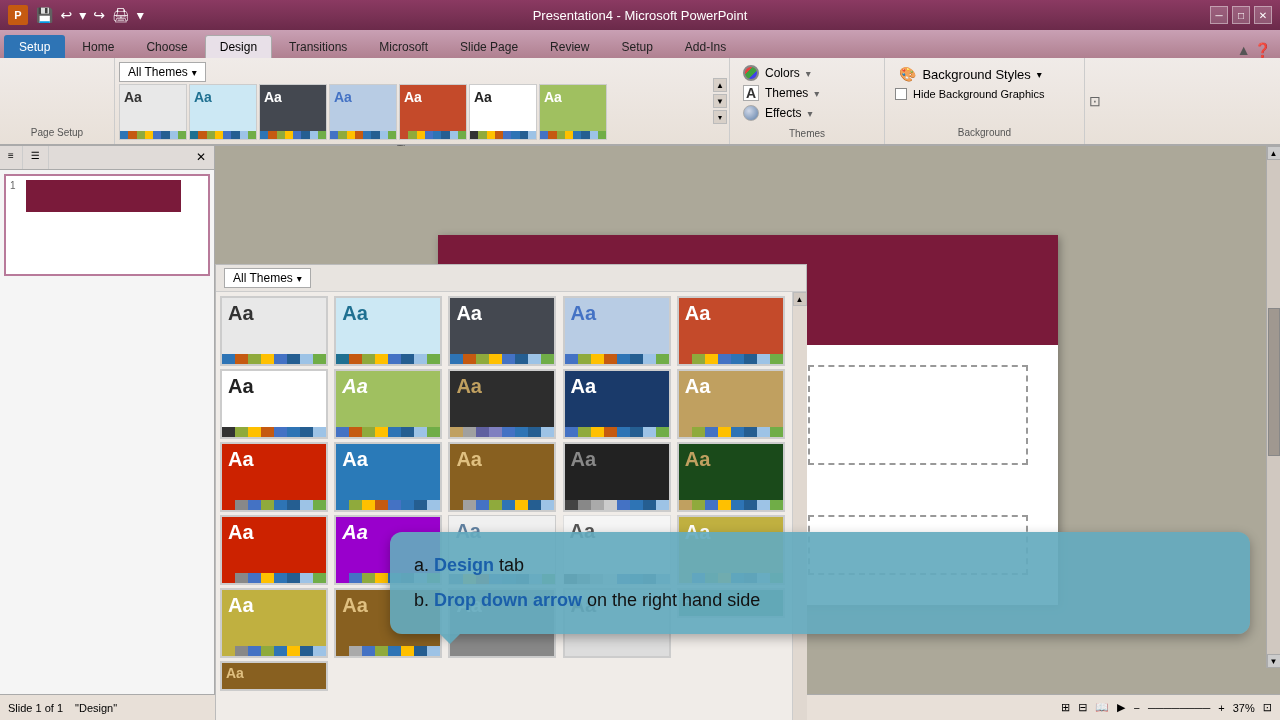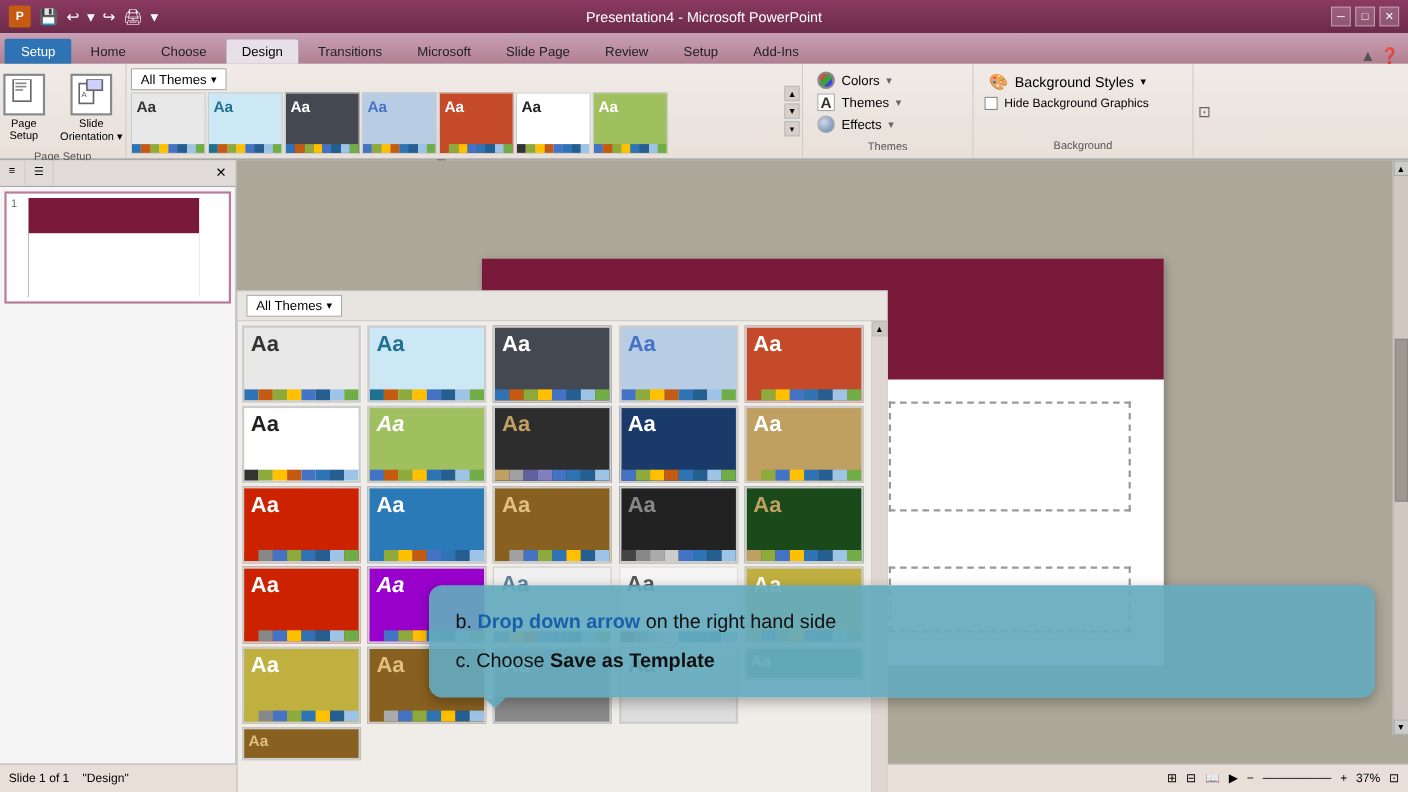--- a/index.html
+++ b/index.html
@@ -446,43 +446,20 @@
   <div class="tab">Add-Ins</div>
   <div style="margin-left:auto; display:flex; align-items:center; gap:4px; padding-right:4px;">
     <span style="font-size:14px; color:#555; cursor:pointer;">▲</span>
     <span style="font-size:14px; color:#555; cursor:pointer;">❓</span>
   </div>
 </div>
 
 <div class="ribbon-area">
 
   <div class="page-setup-group">
-    <div class="page-setup-btns">
-      <div class="ps-btn">
-        <div class="ps-icon">
-          <svg width="24" height="28" viewBox="0 0 24 28">
-            <rect x="2" y="0" width="16" height="20" fill="white" stroke="#666" stroke-width="1.5"></rect>
-            <rect x="4" y="3" width="10" height="1.5" fill="#888"></rect>
-            <rect x="4" y="6" width="10" height="1.5" fill="#888"></rect>
-            <rect x="4" y="9" width="7" height="1.5" fill="#888"></rect>
-          </svg>
-        </div>
-        <span class="ps-label">Page<br>Setup</span>
-      </div>
-      <div class="ps-btn">
-        <div class="ps-icon">
-          <svg width="24" height="28" viewBox="0 0 24 28">
-            <rect x="1" y="4" width="13" height="18" fill="white" stroke="#666" stroke-width="1.5"></rect>
-            <rect x="8" y="0" width="14" height="10" fill="#d0d0ff" stroke="#666" stroke-width="1.5"></rect>
-            <text x="3" y="16" font-size="7" fill="#555">A</text>
-          </svg>
-        </div>
-        <span class="ps-label">Slide<br>Orientation ▾</span>
-      </div>
-    </div>
     <div class="group-label">Page Setup</div>
   </div>
 
   <div class="themes-ribbon-group">
     <div style="display:flex; align-items:center; gap:4px; margin-bottom:2px;">
       <div class="themes-all-dropdown">
         <span>All Themes</span>
         <span class="tad-arrow">▾</span>
       </div>
     </div>
@@ -982,27 +959,28 @@
       <div class="rs-arrow">▲</div>
       <div class="rs-track">
         <div class="rs-thumb"></div>
       </div>
       <div class="rs-arrow">▼</div>
     </div>
   </div>
 
   <div class="tooltip-bubble">
     <div class="tooltip-line">
+      <span>a. </span>
+      <span class="highlight-blue">Design</span>
+      <span> tab</span>
+    </div>
+    <div class="tooltip-line">
       <span>b. </span>
       <span class="highlight-blue highlight-bold">Drop down arrow</span>
       <span> on the right hand side</span>
-    </div>
-    <div class="tooltip-line">
-      <span>c. Choose </span>
-      <span class="highlight-bold">Save as Template</span>
     </div>
   </div>
 </div>
 
 <div class="status-bar">
   <div style="display:flex; gap:12px; align-items:center;">
     <span>Slide 1 of 1</span>
     <span>"<span>Design</span>"</span>
   </div>
   <div class="status-right">

